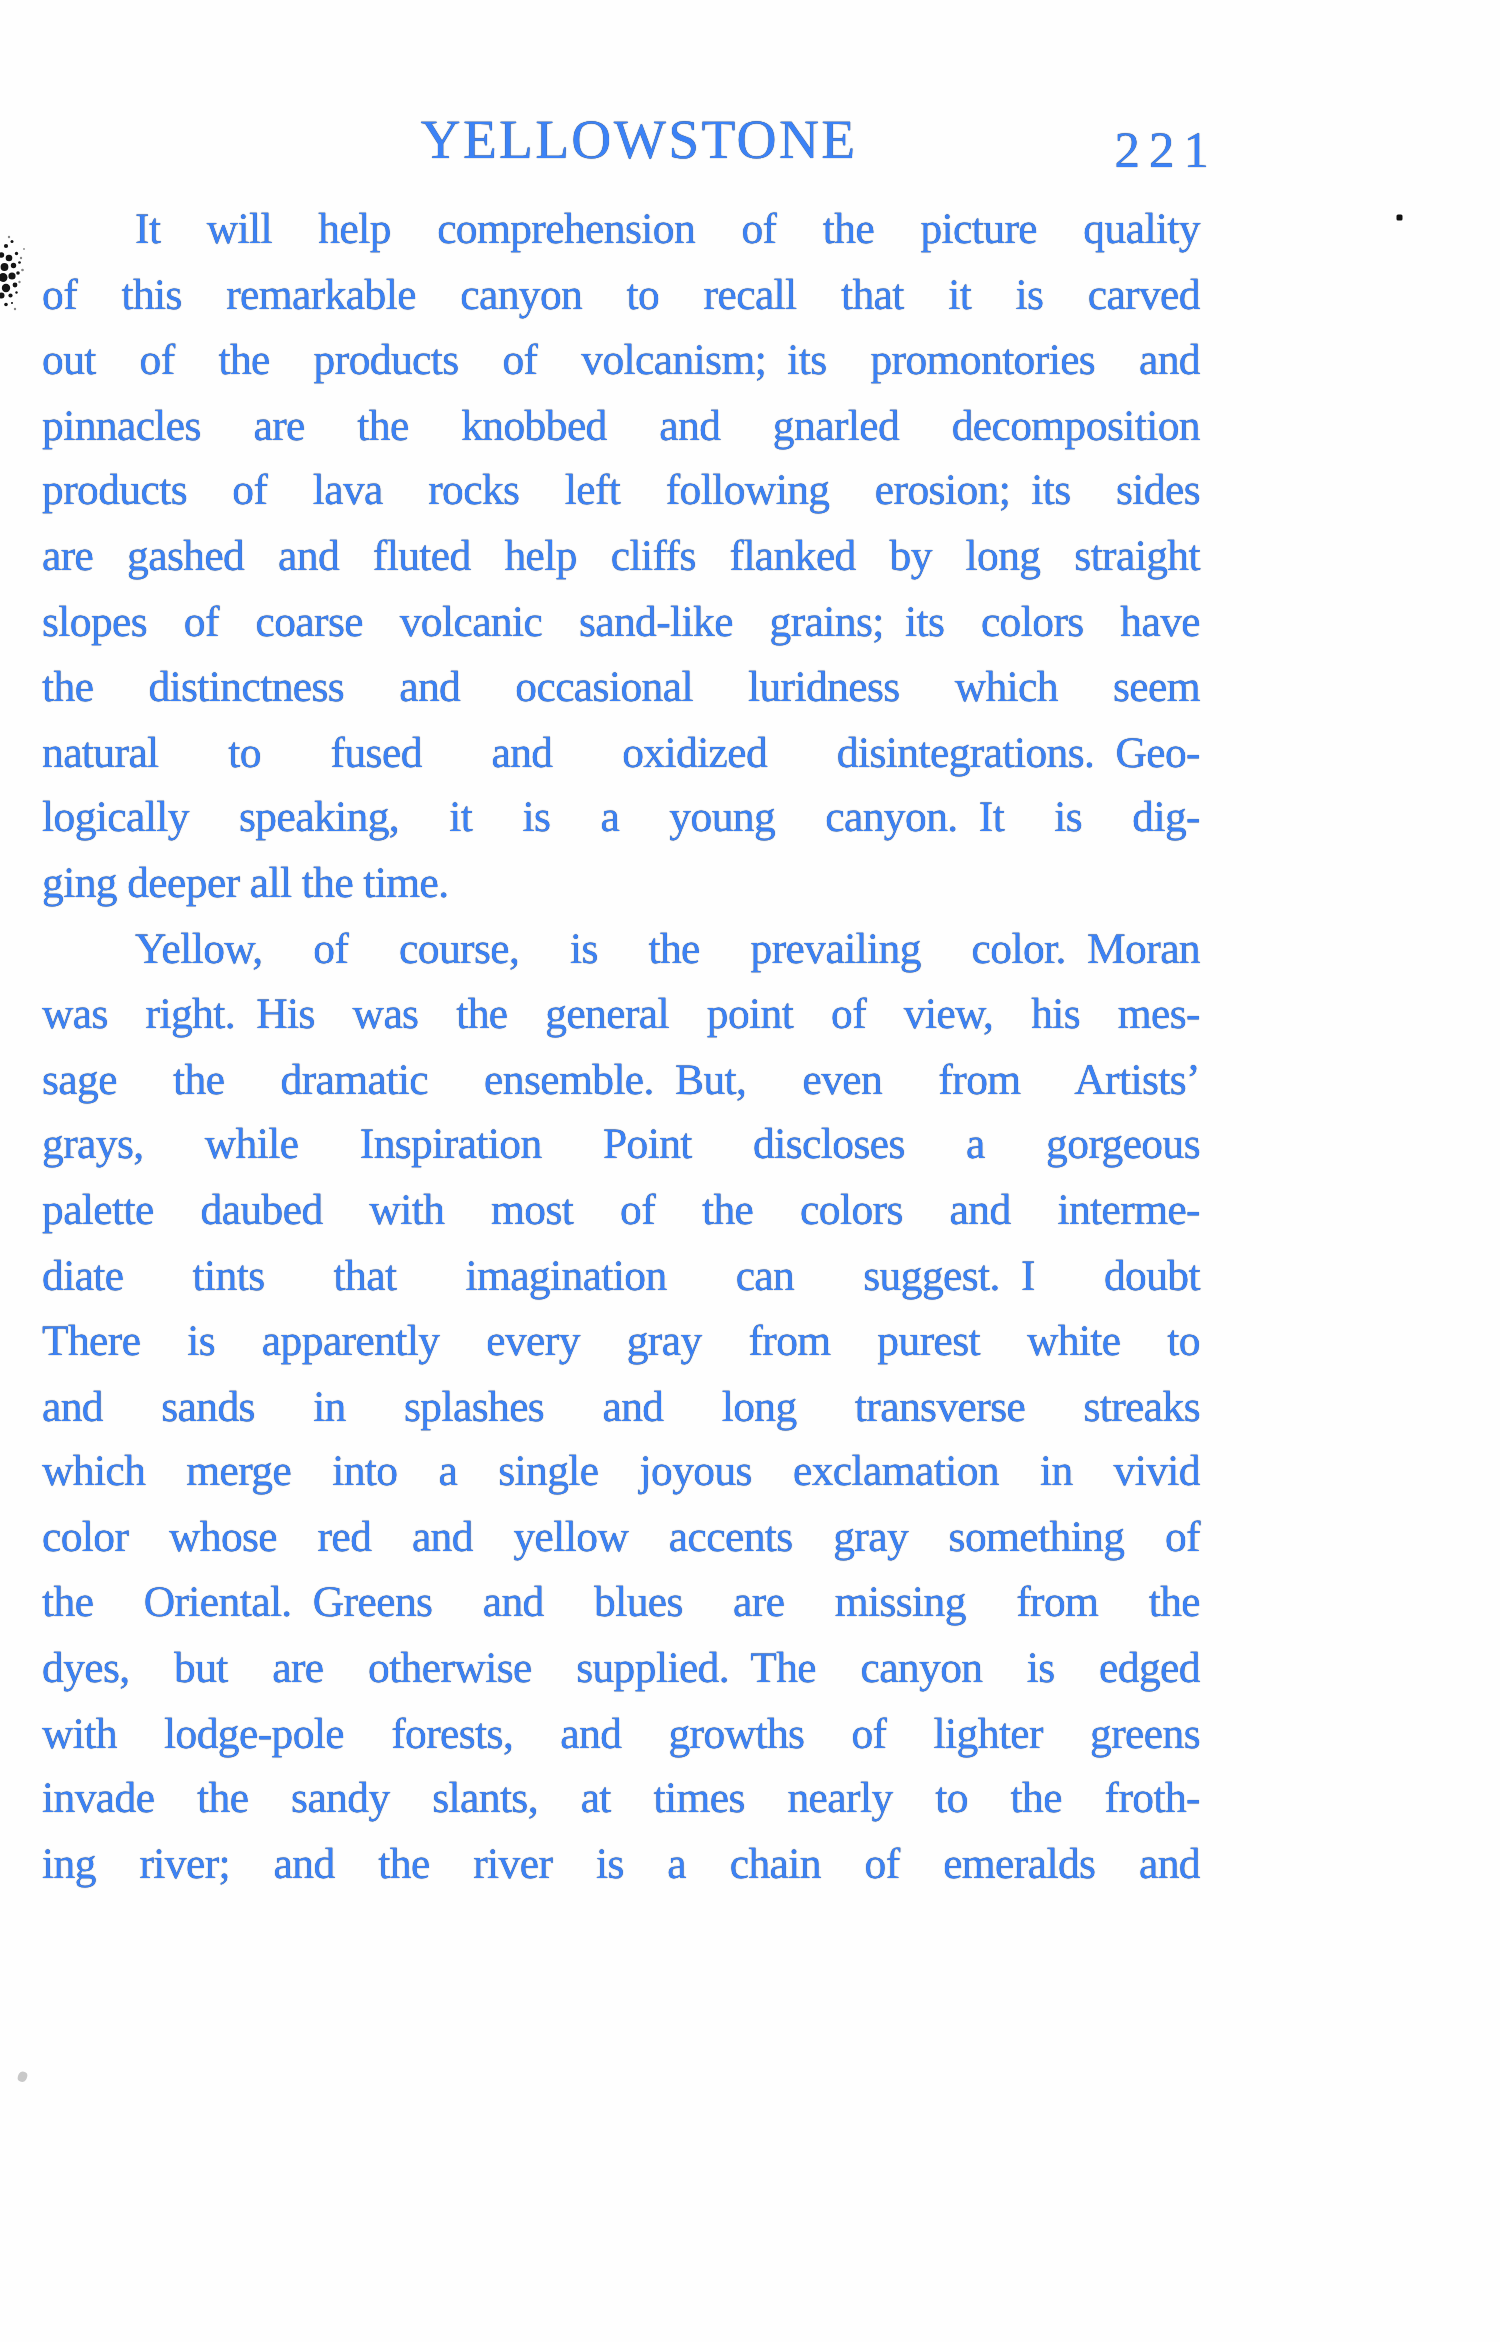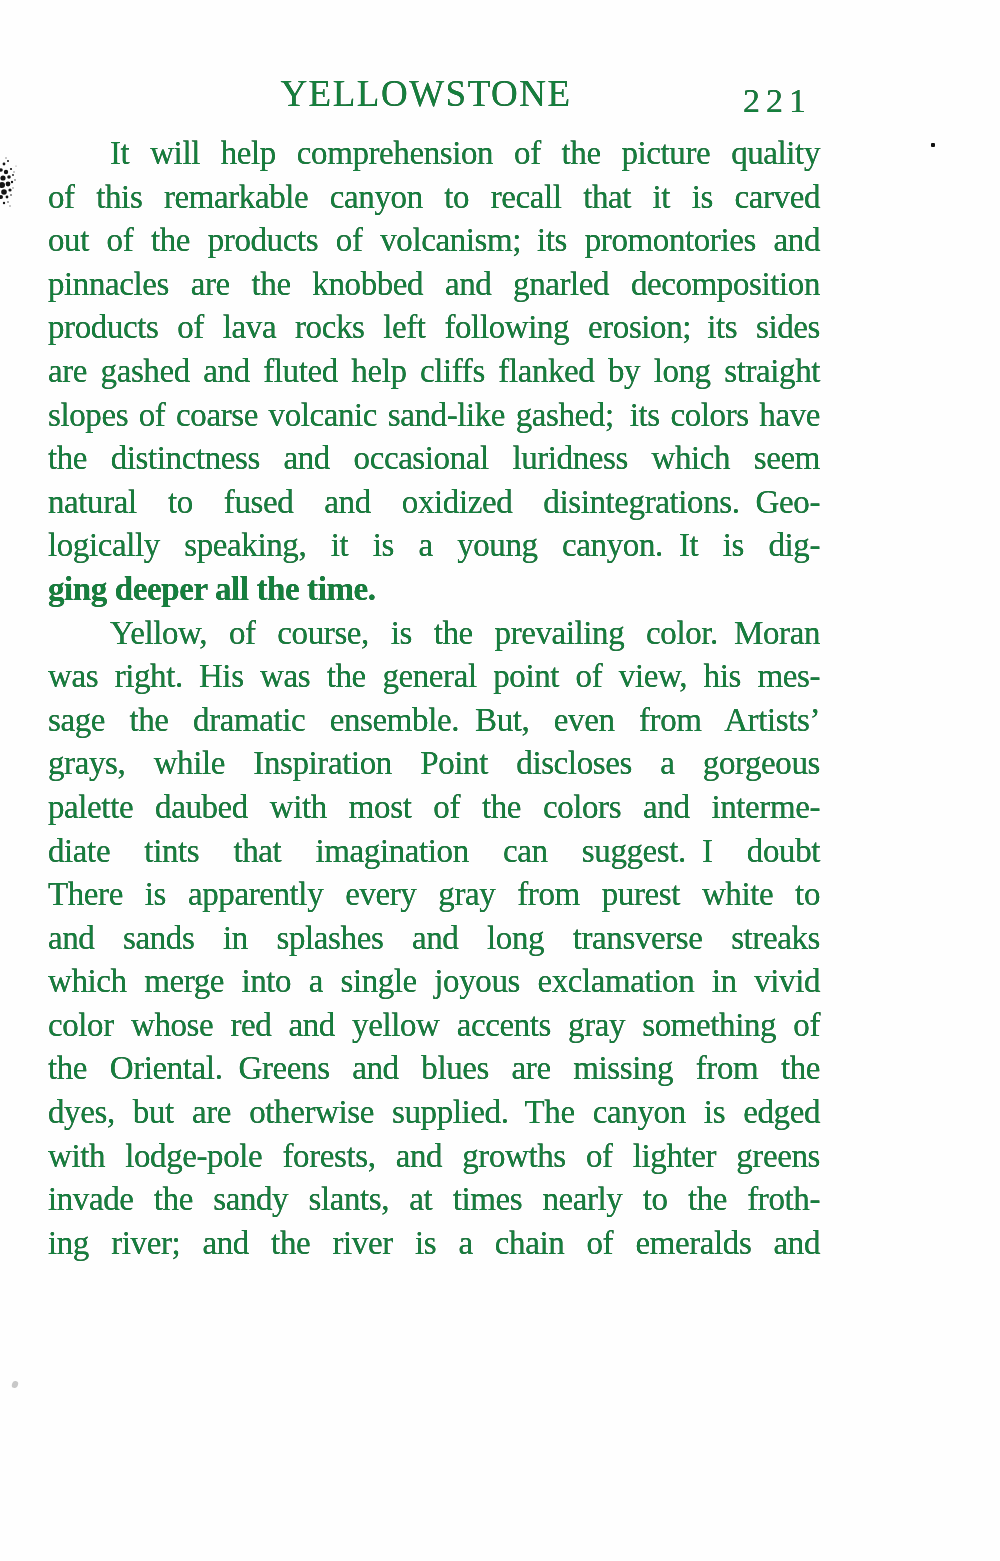--- a/index.html
+++ b/index.html
@@ -2,53 +2,53 @@
 <html><head>
 <meta charset="utf-8">
 <style>
   html,body{margin:0;padding:0;background:#e8e8e8;}
   .page{
     position:relative;
     width:1000px;height:1561px;
     margin:0 auto;
     background:#fefefe;
     overflow:hidden;
-    color:#15803d;
+    color:#3b82f6;
     font-family:"Liberation Serif","DejaVu Serif",serif;
   }
   .running-head{
     position:absolute;left:40px;top:72px;width:772px;height:48px;
   }
   .head-title{
     text-align:center;
     font-size:37px;
     letter-spacing:1.5px;
     font-weight:normal;
     text-shadow:0 0 0.6px rgba(10,10,10,0.9);
   }
   .page-number{
     position:absolute;right:0;top:10px;
     font-size:34px;
     letter-spacing:6px;
     text-shadow:0 0 0.6px rgba(10,10,10,0.9);
   }
   .body-text{
-    position:absolute;left:48px;top:132px;width:772px;
-    font-size:33px;
+    position:absolute;left:28px;top:132px;width:772px;
+    font-size:29px;
     line-height:43.6px;
     letter-spacing:-0.4px;
     text-shadow:0 0 0.6px rgba(10,10,10,0.85);
   }
   .line{
     text-align:justify;
     text-align-last:justify;
     margin:0;padding:0;
   }
   .line.indent{text-indent:62px;}
-  .line.pend{text-align-last:left;font-weight:bold;}
+  .line.pend{text-align-last:left;}
   .ink-smudge{position:absolute;left:-2px;top:150px;}
   .speck-top-right{
     position:absolute;left:931px;top:143px;width:4px;height:4px;
     background:#111;border-radius:1px;
   }
   .speck-bottom-left{
     position:absolute;left:12px;top:1381px;width:6px;height:7px;
     background:#9a9a9a;opacity:0.55;border-radius:50% 40% 50% 40%;
     transform:rotate(15deg);
   }
@@ -64,21 +64,21 @@
   </header>
 
   <main class="body-text">
     <section>
       <div class="line indent">It will help comprehension of the picture quality</div>
       <div class="line">of this remarkable canyon to recall that it is carved</div>
       <div class="line">out of the products of volcanism; its promontories and</div>
       <div class="line">pinnacles are the knobbed and gnarled decomposition</div>
       <div class="line">products of lava rocks left following erosion; its sides</div>
       <div class="line">are gashed and fluted help cliffs flanked by long straight</div>
-      <div class="line">slopes of coarse volcanic sand-like gashed; its colors have</div>
+      <div class="line">slopes of coarse volcanic sand-like grains; its colors have</div>
       <div class="line">the distinctness and occasional luridness which seem</div>
       <div class="line">natural to fused and oxidized disintegrations. Geo-</div>
       <div class="line">logically speaking, it is a young canyon. It is dig-</div>
       <div class="line pend">ging deeper all the time.</div>
     </section>
     <section>
       <div class="line indent">Yellow, of course, is the prevailing color. Moran</div>
       <div class="line">was right. His was the general point of view, his mes-</div>
       <div class="line">sage the dramatic ensemble. But, even from Artists’</div>
       <div class="line">grays, while Inspiration Point discloses a gorgeous</div>

